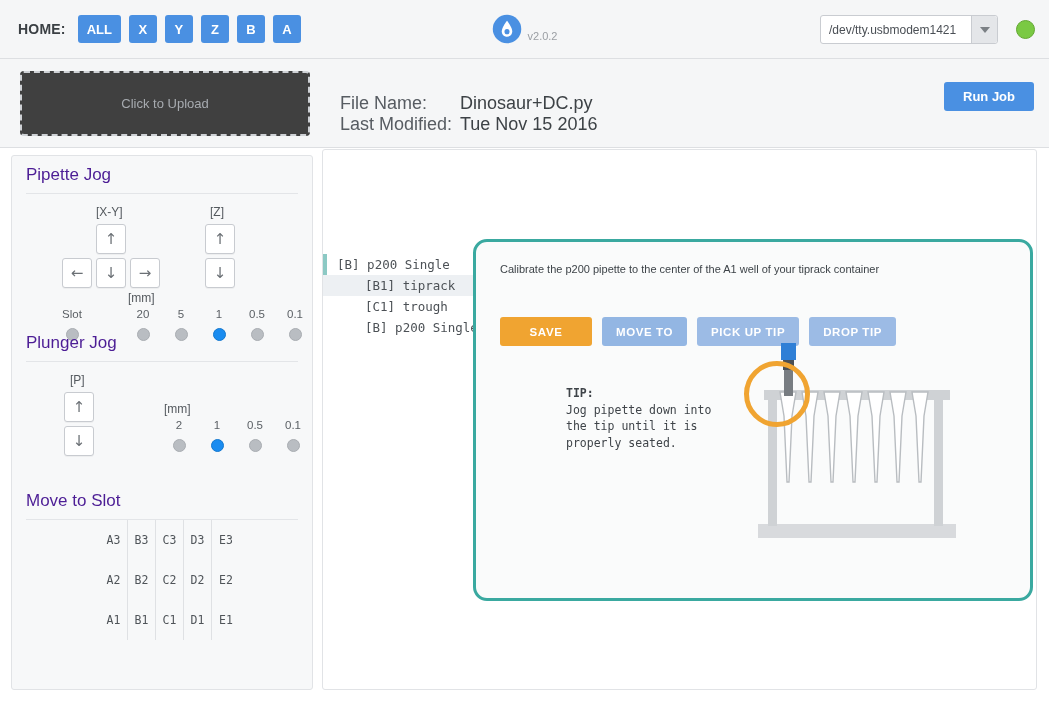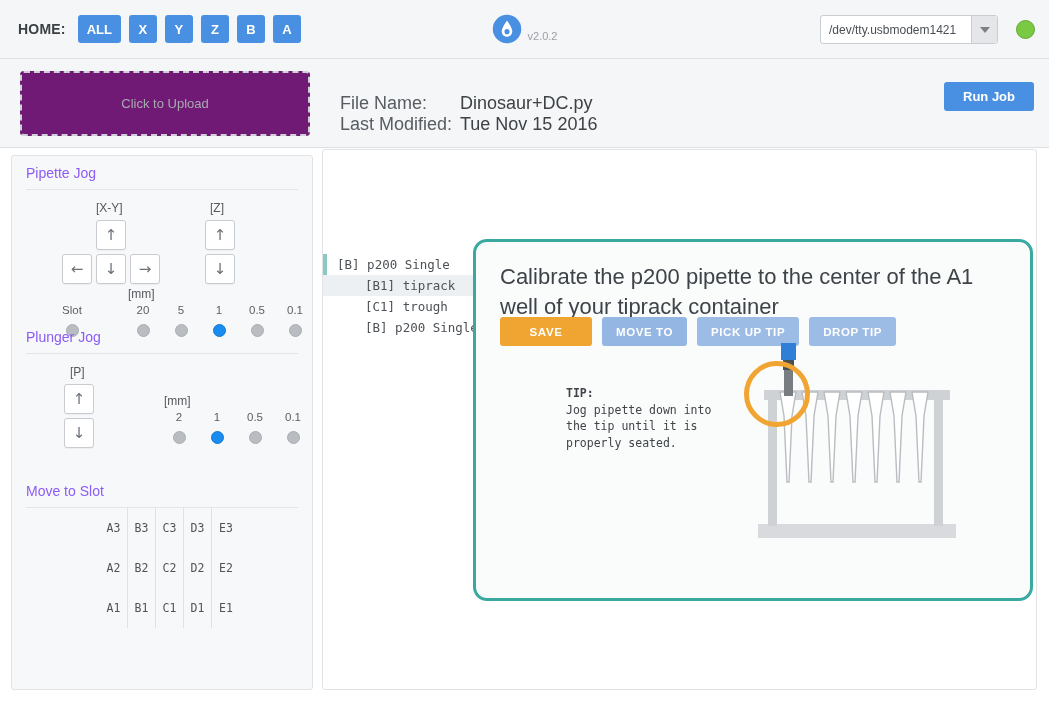--- a/index.html
+++ b/index.html
@@ -76,21 +76,21 @@
   
   .filebar {
     position: absolute; left: 0; top: 59px; width: 1049px; height: 89px;
     background: #f5f6f7; border-bottom: 1px solid #dddfe2;
   }
   .upload-box {
     position: absolute; left: 20px; top: 12px; width: 290px; height: 65px;
     border: 2px dashed #cfd2d6; border-radius: 4px;
     display: flex; align-items: center; justify-content: center;
     color: #a7abb0; font-size: 13px; cursor: pointer;
-    background: #701a75;
+    background: #404040;
   }
   .file-meta {
     position: absolute; left: 340px; top: 34px;
     display: grid; grid-template-columns: 120px auto; row-gap: 0;
     font-size: 18px; color: #4a4f55;
   }
   .file-meta .k { color: #575c62; }
   .file-meta .v { color: #3d4246; }
   .run-job {
     position: absolute; right: 15px; top: 23px;
@@ -102,21 +102,21 @@
 
   
   .left-panel {
     position: absolute; left: 11px; top: 155px; width: 302px; height: 535px;
     background: #f7f8f9; border: 1px solid #e1e3e6; border-radius: 3px;
   }
   .sec {
     position: relative;
   }
   .sec-head {
-    font-size: 14px; color: #8b5cf6;
+    font-size: 17px; color: #4c1d95;
     padding: 9px 0 8px 14px;
   }
   .sec-rule { height: 1px; background: #e3e5e8; margin: 0 14px 0 14px; }
 
   .jog-row { position: relative; height: 130px; }
   .axis-head {
     position: absolute; font-size: 12px; color: #54595e;
   }
   .arrow-btn {
     position: absolute;
@@ -176,21 +176,21 @@
   .tree-item.sel { background: #edf0f3; }
 
   
   .cal-card {
     position: absolute; left: 150px; top: 89px; width: 560px; height: 362px;
     background: #fafbfb; border: 3px solid #3aa9a0; border-radius: 14px;
     overflow: hidden;
   }
   .cal-title {
     position: absolute; left: 24px; top: 20px; width: 480px;
-    font-size: 22px; color: #3d4348; line-height: 1.35;
+    font-size: 11px; color: #3d4348; line-height: 1.35;
   }
   .cal-actions {
     position: absolute; left: 24px; top: 75px;
     display: flex; gap: 10px;
   }
   .btn-flat {
     height: 29px; border: none; border-radius: 3px;
     color: #fff; font-size: 11.5px; font-weight: bold; letter-spacing: .6px;
     cursor: pointer; padding: 0 14px;
     font-family: "Liberation Sans", sans-serif;

